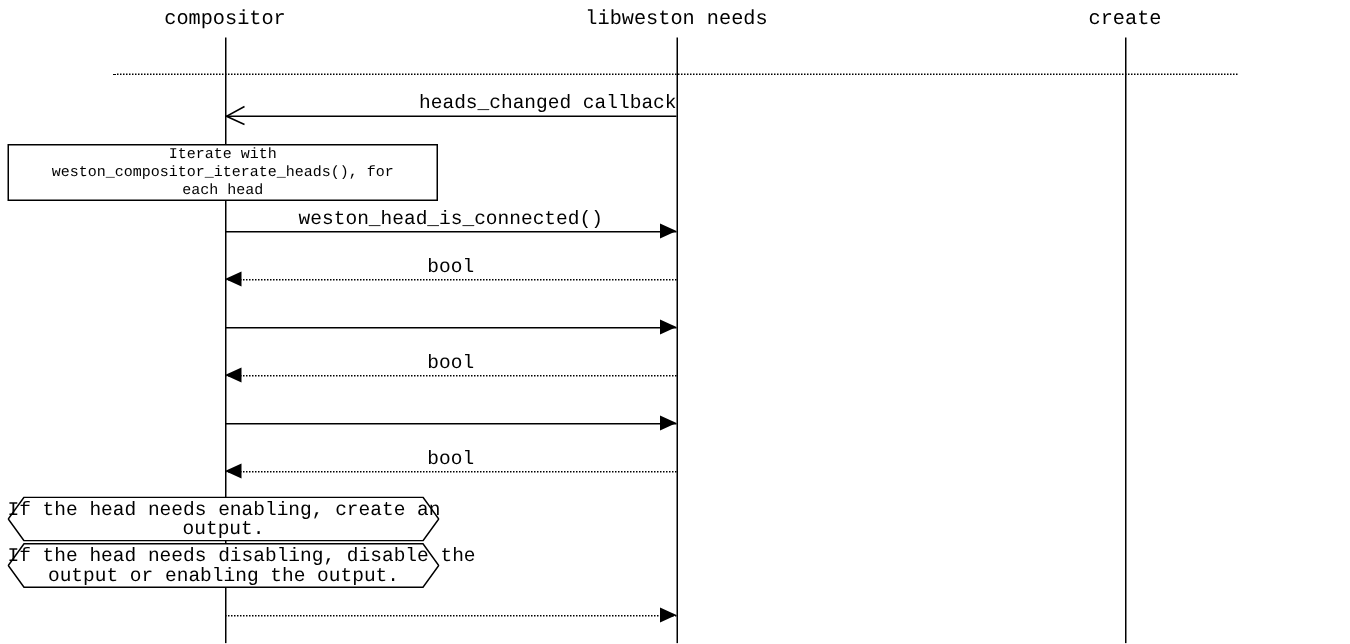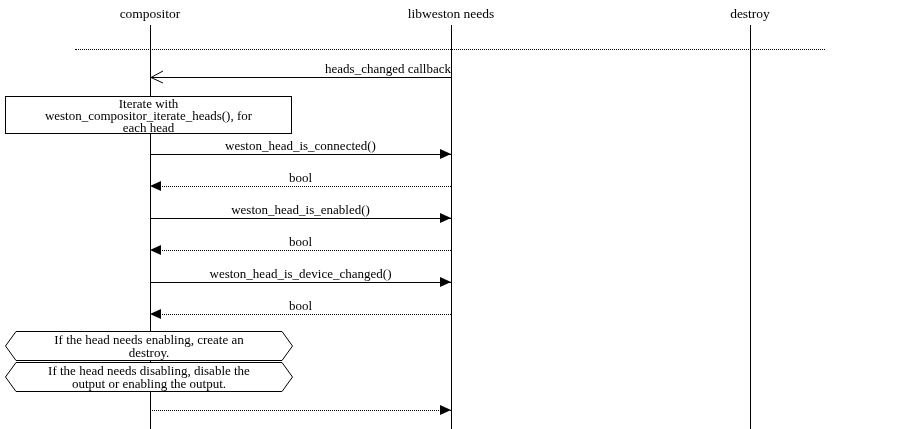--- a/index.html
+++ b/index.html
@@ -1,18 +1,18 @@
 <!DOCTYPE html>
 <html><head>
 <meta charset="utf-8">
 <style>
   html,body{margin:0;padding:0;background:#fff;}
   #stage{
     position:relative;width:900px;height:429px;background:#fff;overflow:hidden;
-    font-family:Liberation Serif, serif;color:#000;
+    font-family:Liberation Mono, monospace;color:#000;
   }
   .plabel{
     position:absolute;top:6px;width:160px;text-align:center;
     font-size:13.5px;line-height:16px;white-space:nowrap;
   }
   .lifeline{
     position:absolute;top:25px;height:404px;width:0;border-left:1px solid #000;
   }
   .title-line{
     position:absolute;left:75px;top:49px;width:750px;height:0;border-top:1px dotted #000;
@@ -35,41 +35,41 @@
     border-left:11px solid #000;border-top:5px solid transparent;border-bottom:5px solid transparent;
   }
   .arr-left{
     position:absolute;width:0;height:0;
     border-right:11px solid #000;border-top:5px solid transparent;border-bottom:5px solid transparent;
   }
   .arr-open{position:absolute;}
   .note-box{
     position:absolute;left:5px;top:96px;width:287px;height:38px;
     background:#fff;border:1px solid #000;box-sizing:border-box;
-    text-align:center;font-size:13px;line-height:12px;padding-top:1px;
+    text-align:center;font-size:10px;line-height:12px;padding-top:1px;
   }
   .note-box .ln{display:block;white-space:nowrap;}
   .hexnote{
     position:absolute;left:5px;width:288px;height:30px;
   }
   .hexnote svg{position:absolute;left:0;top:0;}
   .hexnote .txt{
     position:absolute;left:0;top:0;width:100%;height:100%;
     text-align:center;font-size:13px;line-height:13px;padding-top:2px;box-sizing:border-box;
   }
   .hexnote .ln{display:block;white-space:nowrap;}
 </style>
 </head>
 <body>
 
 <div id="stage">
 
   <div class="plabel" style="left:70px;">compositor</div>
   <div class="plabel" style="left:371px;">libweston needs</div>
-  <div class="plabel" style="left:670px;">destroy</div>
+  <div class="plabel" style="left:670px;">create</div>
 
   <div class="lifeline" style="left:150px;"></div>
   <div class="lifeline" style="left:451px;"></div>
   <div class="lifeline" style="left:750px;"></div>
 
   <div class="title-line"></div>
 
   <div class="msg-label" style="top:61px;text-align:right;">heads_changed callback</div>
   <div class="msg-line solid" style="top:77px;"></div>
   <svg class="arr-open" style="left:150px;top:70px;" width="14" height="14">
@@ -83,43 +83,41 @@
   </div>
 
   <div class="msg-label" style="top:138px;">weston_head_is_connected()</div>
   <div class="msg-line solid" style="top:154px;"></div>
   <div class="arr-right" style="left:440px;top:149px;"></div>
 
   <div class="msg-label" style="top:170px;">bool</div>
   <div class="msg-line dotted" style="top:186px;"></div>
   <div class="arr-left" style="left:150px;top:181px;"></div>
 
-  <div class="msg-label" style="top:202px;">weston_head_is_enabled()</div>
   <div class="msg-line solid" style="top:218px;"></div>
   <div class="arr-right" style="left:440px;top:213px;"></div>
 
   <div class="msg-label" style="top:234px;">bool</div>
   <div class="msg-line dotted" style="top:250px;"></div>
   <div class="arr-left" style="left:150px;top:245px;"></div>
 
-  <div class="msg-label" style="top:266px;">weston_head_is_device_changed()</div>
   <div class="msg-line solid" style="top:282px;"></div>
   <div class="arr-right" style="left:440px;top:277px;"></div>
 
   <div class="msg-label" style="top:298px;">bool</div>
   <div class="msg-line dotted" style="top:314px;"></div>
   <div class="arr-left" style="left:150px;top:309px;"></div>
 
   <div class="hexnote" style="top:331px;">
     <svg width="288" height="30" viewBox="0 0 288 30">
       <polygon points="11,0.5 277,0.5 287.5,15 277,29.5 11,29.5 0.5,15" fill="#fff" stroke="#000" stroke-width="1"></polygon>
     </svg>
     <div class="txt">
       <span class="ln">If the head needs enabling,  create an</span>
-      <span class="ln">destroy.</span>
+      <span class="ln">output.</span>
     </div>
   </div>
 
   <div class="hexnote" style="top:362px;">
     <svg width="288" height="30" viewBox="0 0 288 30">
       <polygon points="11,0.5 277,0.5 287.5,15 277,29.5 11,29.5 0.5,15" fill="#fff" stroke="#000" stroke-width="1"></polygon>
     </svg>
     <div class="txt">
       <span class="ln">If the head needs disabling, disable the</span>
       <span class="ln">output or enabling the output.</span>

